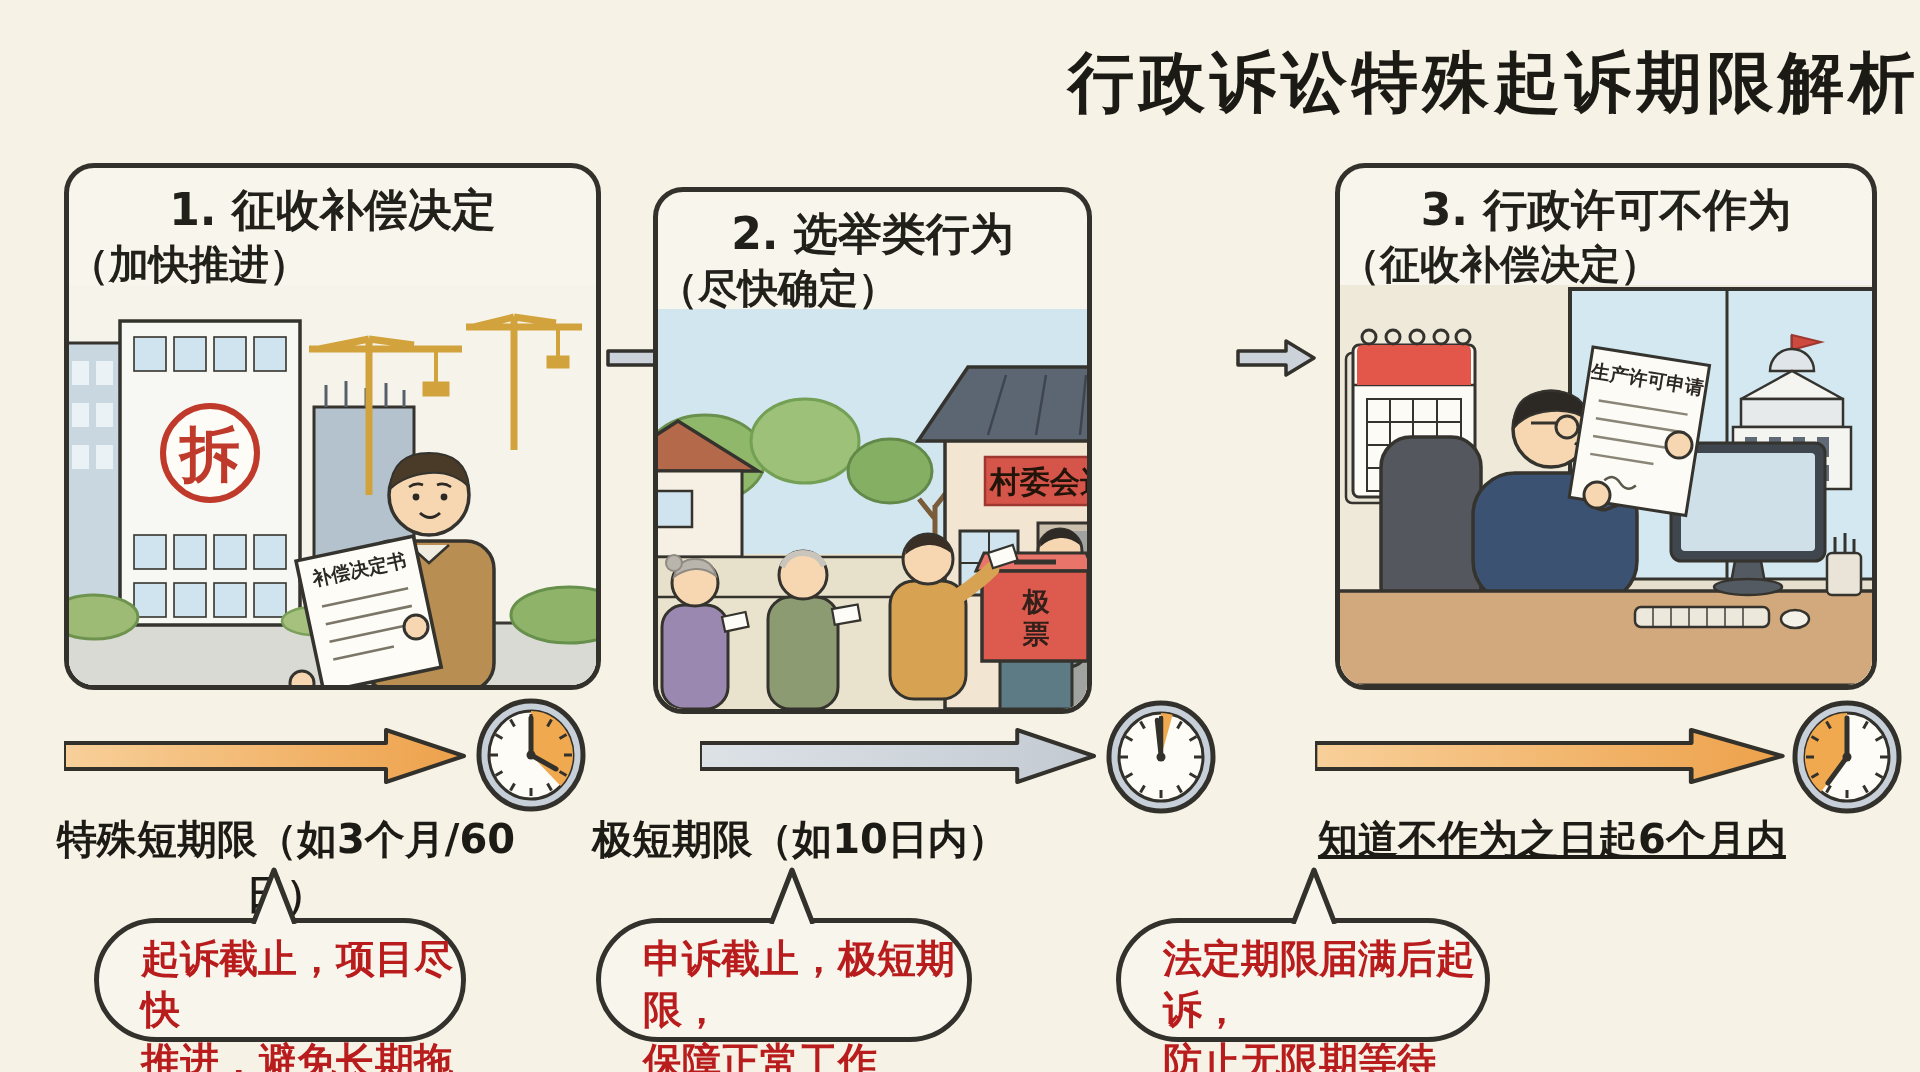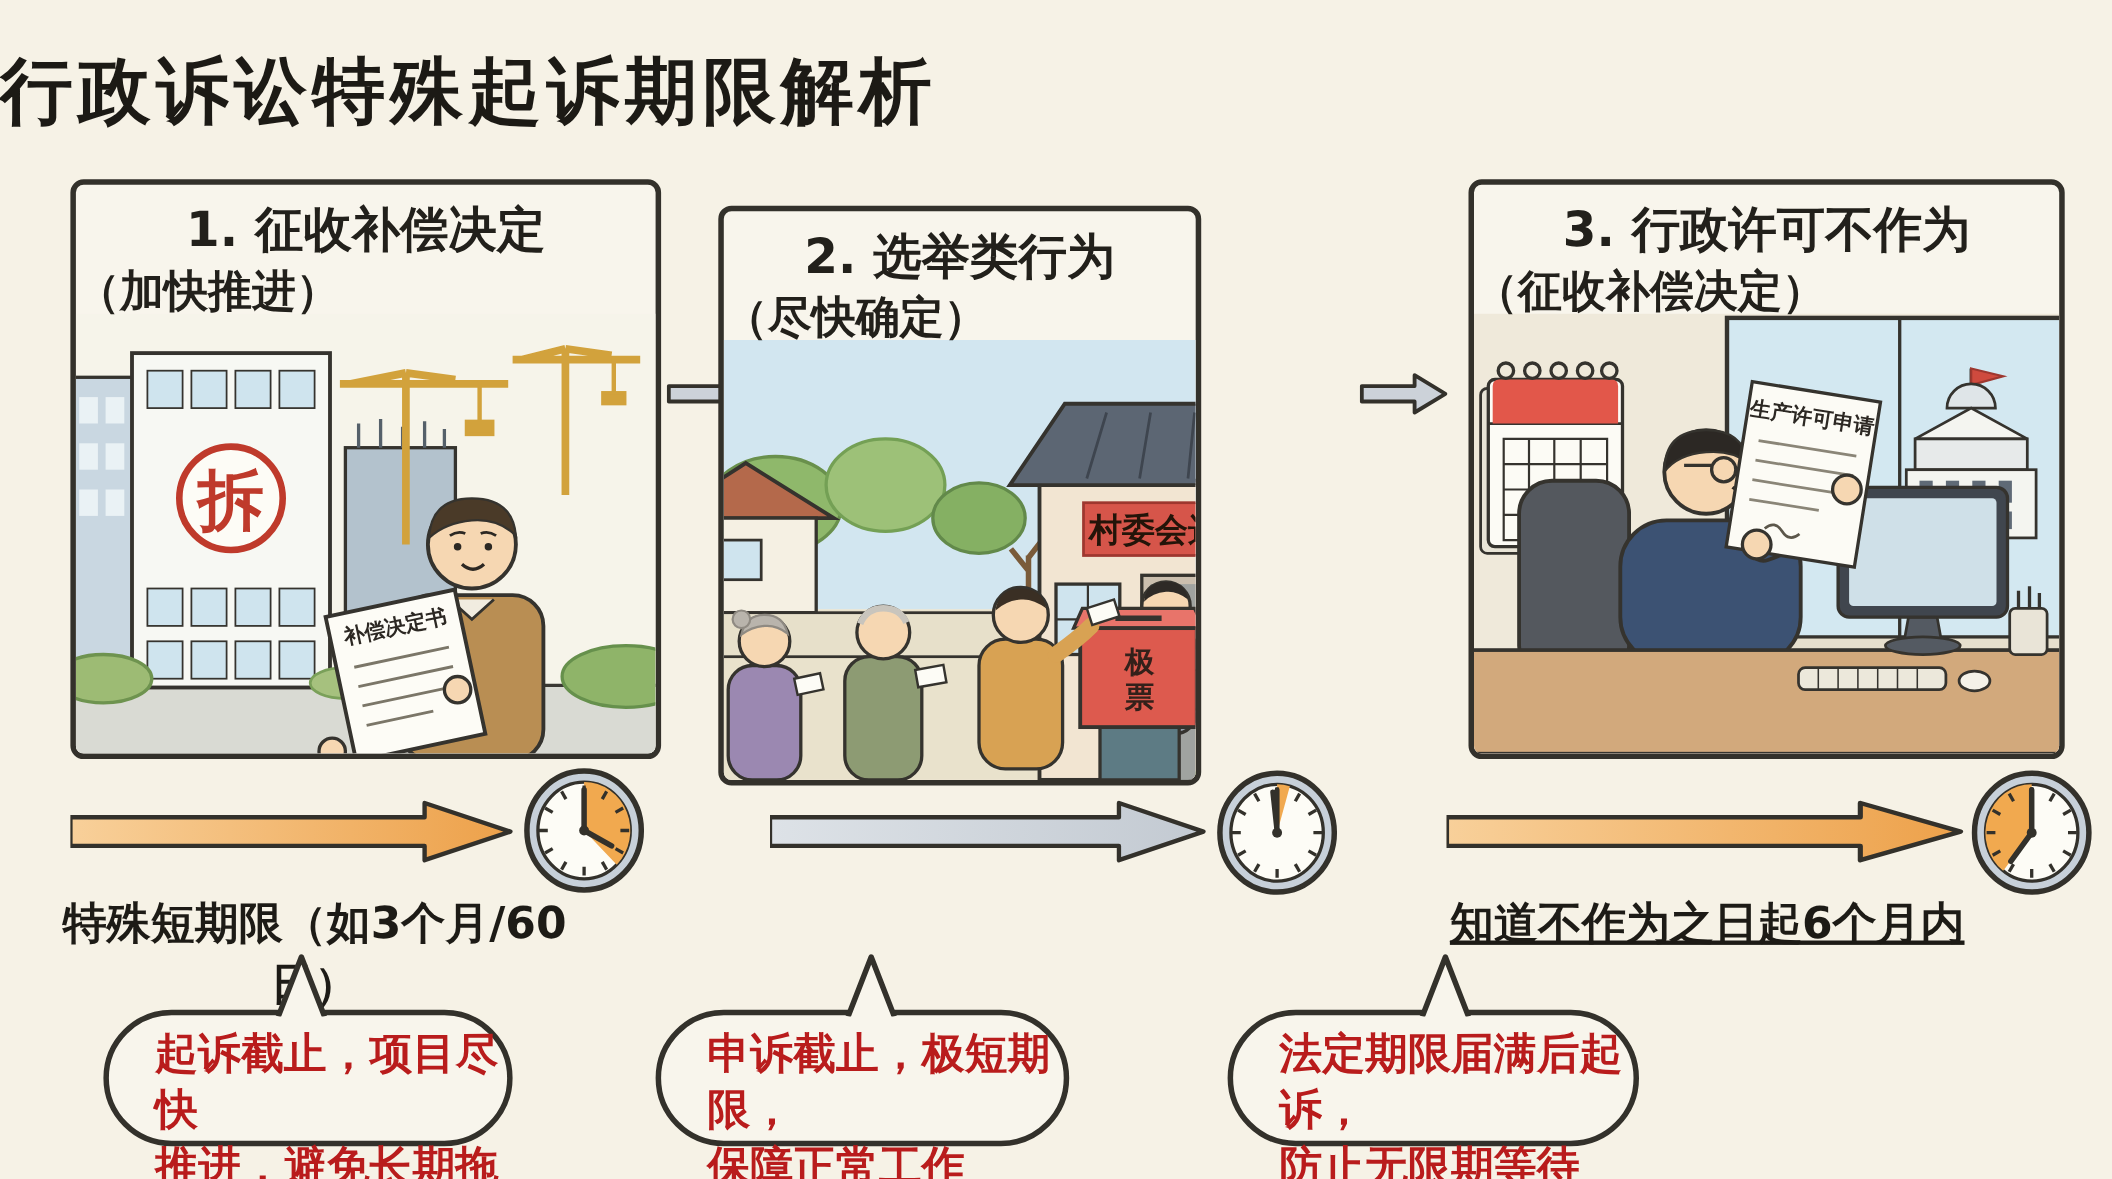--- a/index.html
+++ b/index.html
@@ -1,23 +1,23 @@
 <!DOCTYPE html>
 <html><head>
 <meta charset="utf-8">
 <style>
   html,body { margin:0; padding:0; background:#f6f2e6; }
   .canvas { position:relative; width:1920px; height:1072px; background:#f6f2e6;
             font-family:"DejaVu Sans", sans-serif; color:#22201b; overflow:hidden; }
 
-  .title { position:absolute; top:38px; left:0; width:100%; text-align:left;
+  .title { position:absolute; top:38px; left:0; width:100%; text-align:right;
            font-size:66px; font-weight:800; letter-spacing:5px; color:#1c1a15; }
 
   .panel { position:absolute; top:163px; height:527px; border:5px solid #33312b;
-           border-radius:12px; background:#f8f5ec; box-sizing:border-box; overflow:hidden; }
+           border-radius:30px; background:#f8f5ec; box-sizing:border-box; overflow:hidden; }
   .p1 { left:64px;  width:537px; }
   .p2 { left:653px; width:439px;margin-top:24px; }
   .p3 { left:1315px;width:542px;margin-left:20px; }
   .panel-heading { margin-top:14px; text-align:center; font-size:44px; font-weight:800; line-height:1.25; position:relative; z-index:2;}
   .panel-sub     { text-align:left; font-size:40px; font-weight:800; position:relative; z-index:2;}
   .scene { position:absolute; left:0; bottom:0; width:100%; height:400px; display:block; z-index:1;}
 
   .gap-arrow { position:absolute; top:338px; width:80px; height:40px; }
   .ga1 { left:606px; } .ga2 { left:1236px; }
 
@@ -371,20 +371,21 @@
       <line x1="55" y1="16" x2="55" y2="24" transform="rotate(240 55 57)"></line>
         <line x1="55" y1="16" x2="55" y2="24" transform="rotate(270 55 57)"></line>
       <line x1="55" y1="16" x2="55" y2="24" transform="rotate(300 55 57)"></line>
         <line x1="55" y1="16" x2="55" y2="24" transform="rotate(330 55 57)"></line>
     </g>
     <path d="M55,57 L55,18 M55,57 L36,83" stroke="#33312b" stroke-width="5" stroke-linecap="round"></path>
     <circle cx="55" cy="57" r="4.5" fill="#33312b"></circle>
   </svg>
 
   <div class="caption cp1">特殊短期限（如3个月/60日）</div>
+  <div class="caption cp2">极短期限（如10日内）</div>
   <div class="caption cp3">知道不作为之日起6个月内</div>
 
   <div class="bubble bb1">
     <div>起诉截止，项目尽快</div>
     <div>推进，避免长期拖延</div>
   </div>
   <div class="bubble bb2">
     <div>申诉截止，极短期限，</div>
     <div>保障正常工作</div>
   </div>

